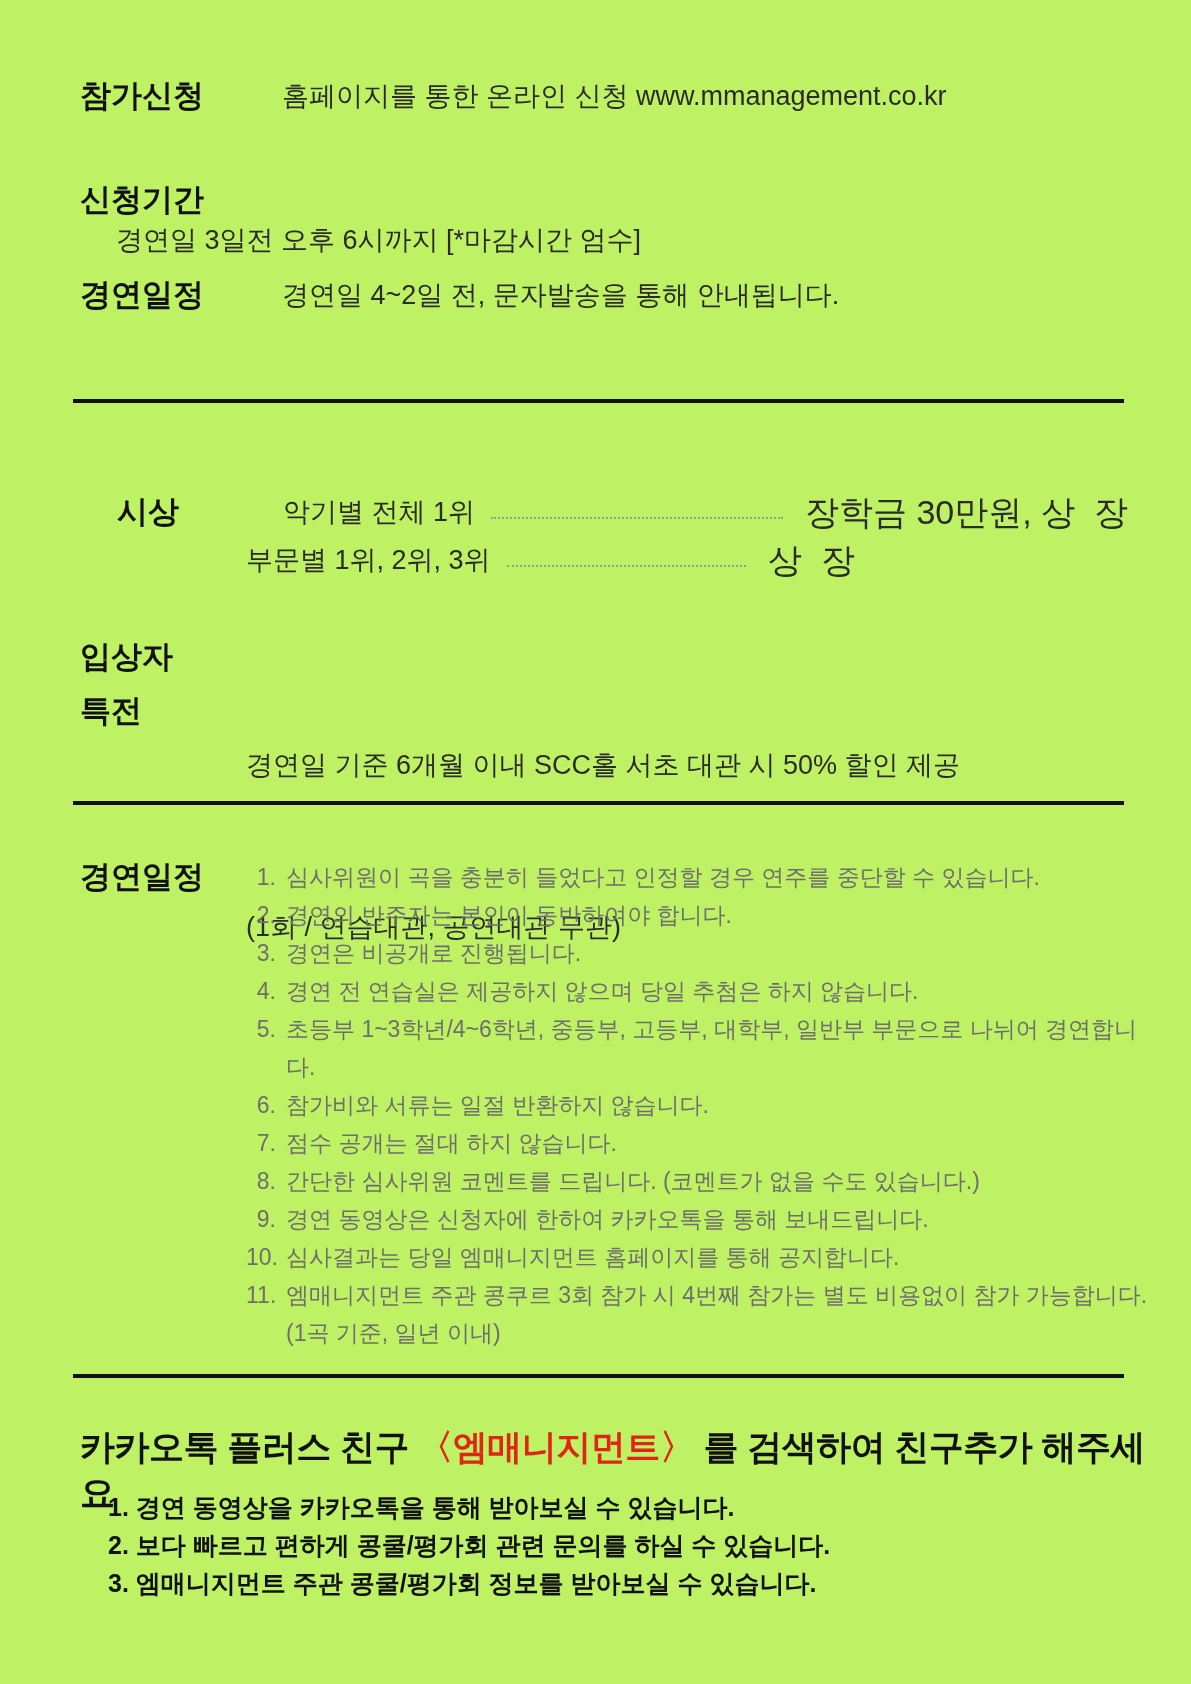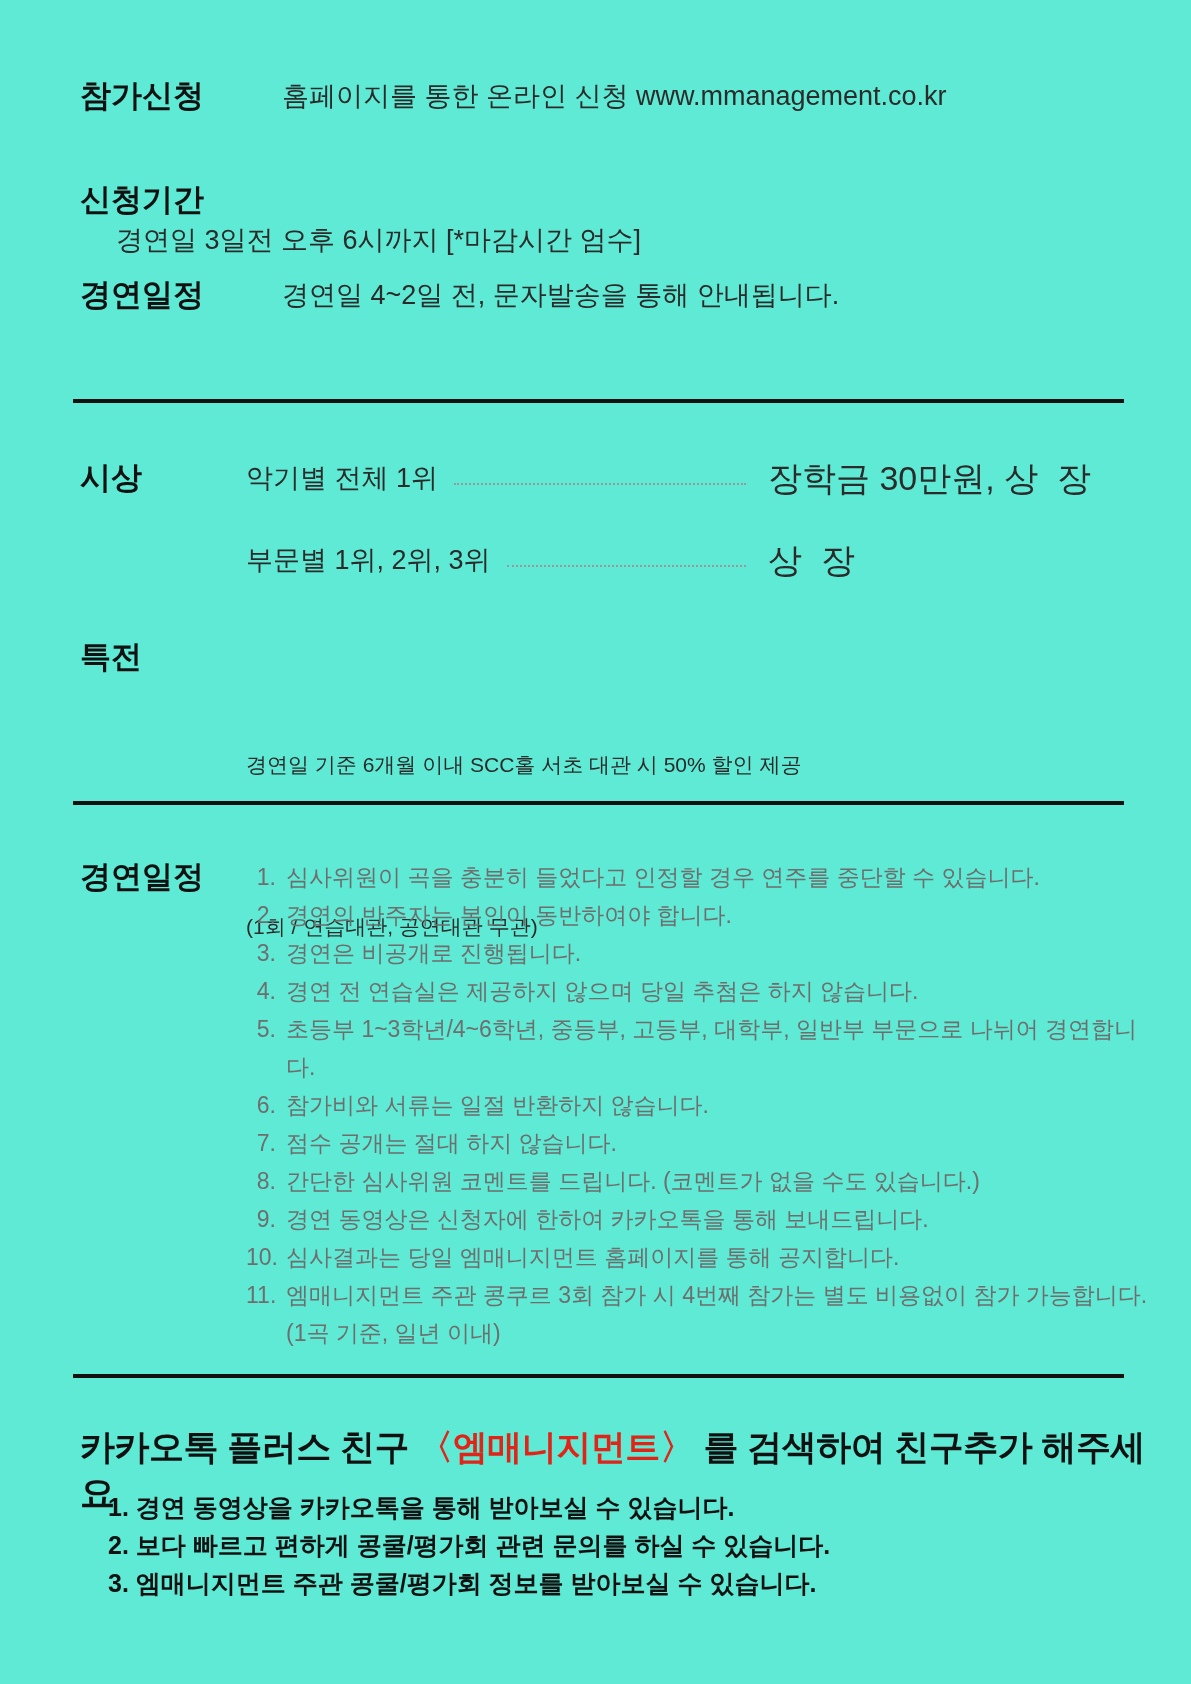--- a/index.html
+++ b/index.html
@@ -2,21 +2,21 @@
 <html><head>
 <meta charset="utf-8">
 <style>
   * { margin: 0; padding: 0; box-sizing: border-box; }
   html, body { background: #e8e8e8; }
   .page {
     position: relative;
     width: 1191px;
     height: 1684px;
     margin: 0 auto;
-    background: #5eead4;
+    background: #bef264;
     font-family: "Liberation Sans", "DejaVu Sans", sans-serif;
     color: #2b2b2b;
     overflow: hidden;
   }
 
   
   .info-row {
     position: absolute;
     left: 80px;
     right: 67px;
@@ -98,21 +98,21 @@
   }
   .winner-labels { flex: none; width: 154px; margin-right: 12px; }
   .winner-labels .wl {
     font-size: 31px;
     font-weight: bold;
     color: #111;
     line-height: 54px;
     text-align: justify;
     text-align-last: justify;
   }
-  .winner-content { font-size: 21px; line-height: 54px; color: #2b2b2b; white-space: pre-wrap; }
+  .winner-content { font-size: 27px; line-height: 54px; color: #2b2b2b; white-space: pre-wrap; }
 
   
   .notes {
     position: absolute;
     left: 80px;
     right: 40px;
     display: flex;
     align-items: flex-start;
   }
   .notes .sec-label { line-height: 38px; }
@@ -157,21 +157,21 @@
     color: #111;
     line-height: 38px;
     white-space: pre-wrap;
   }
 
   
   #row-apply    { top: 76px; }
   #row-period   { top: 180px; flex-direction: column; }
   #row-schedule { top: 275px; }
   #divider-1    { top: 399px; }
-  #award-row-1  { top: 458px; }
+  #award-row-1  { top: 492px; margin-left: 37px; }
   #award-row-2  { top: 540px; }
   #winner       { top: 630px; }
   #divider-2    { top: 801px; }
   #notes        { top: 858px; }
   #divider-3    { top: 1374px; }
   #footer-heading { top: 1424px; }
   #footer-list  { top: 1488px; }
 </style>
 </head>
 <body>
@@ -208,20 +208,21 @@
     <div class="sec-label" style="visibility:hidden"></div>
     <div class="award-left">
       <span class="award-item">부문별 1위, 2위, 3위</span>
       <span class="leader"></span>
     </div>
     <span class="award-prize">상  장</span>
   </div>
 
   <div class="winner" id="winner">
     <div class="winner-labels">
+      <div class="wl">입상자</div>
       <div class="wl">특전</div>
     </div>
     <div class="winner-content">
       <div>경연일 기준 6개월 이내 SCC홀 서초 대관 시 50% 할인 제공</div>
       <div>(1회 / 연습대관, 공연대관 무관)</div>
     </div>
   </div>
 
   <div class="divider" id="divider-2"></div>
 

